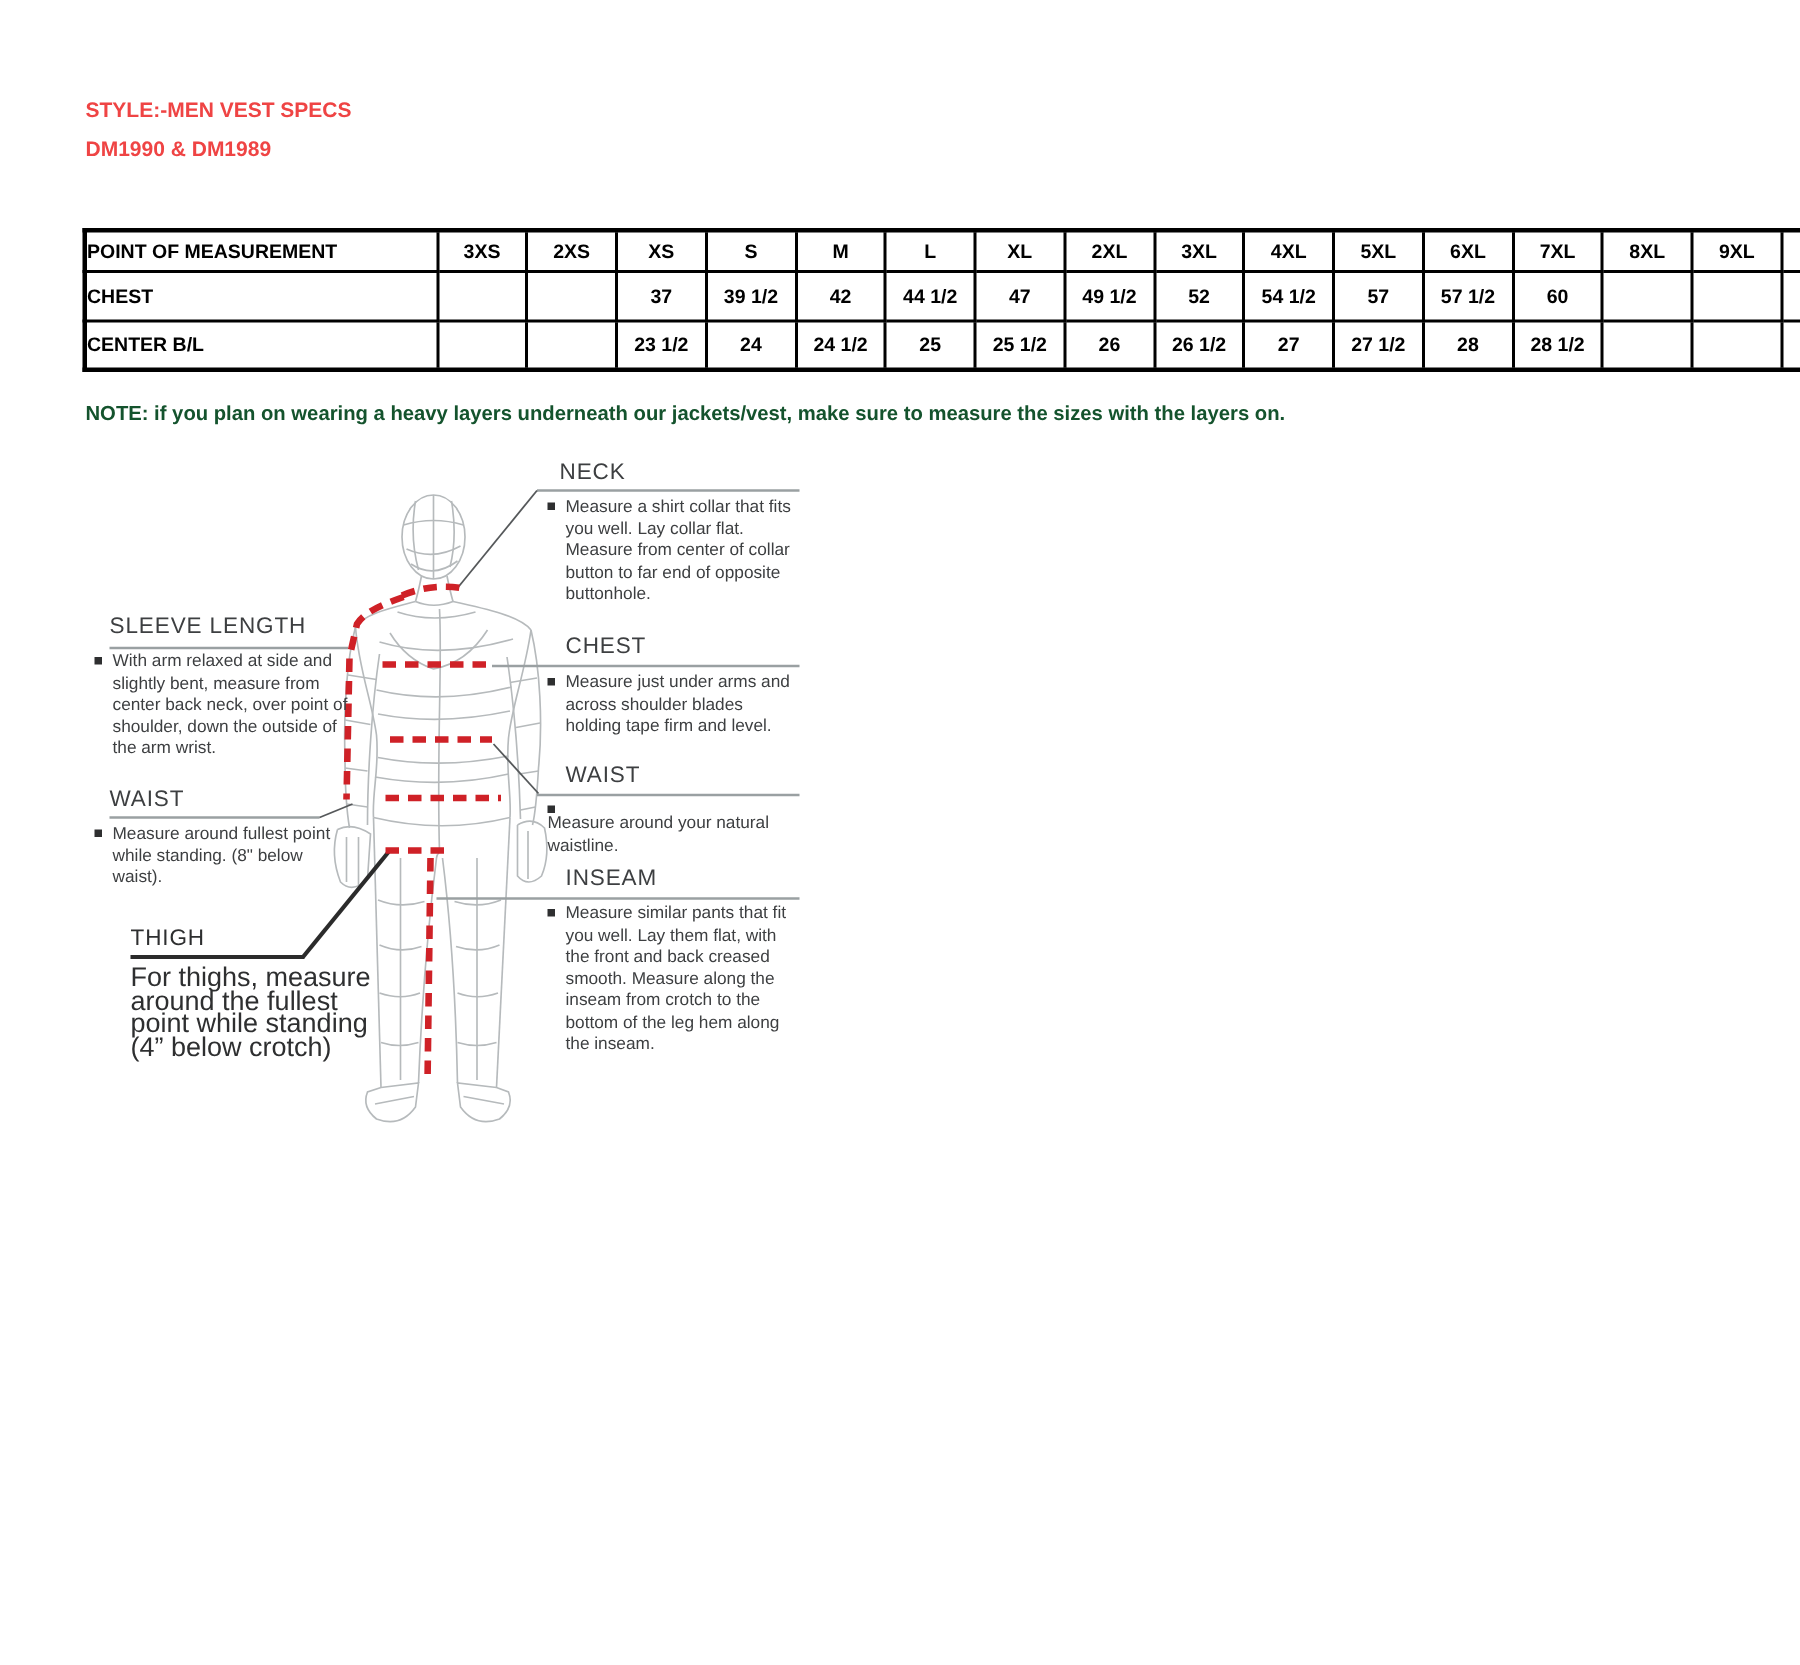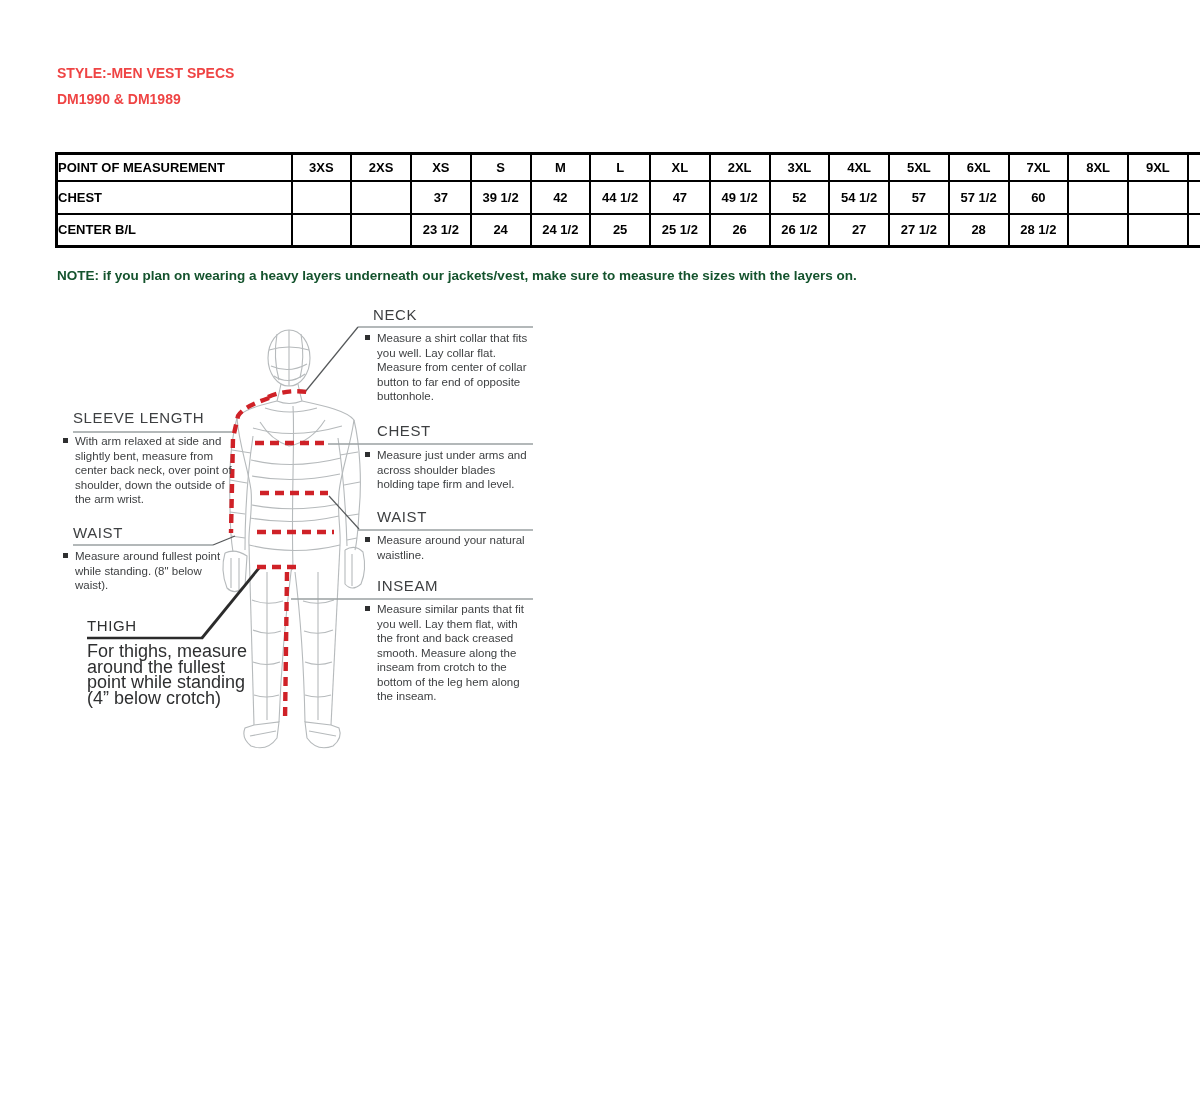--- a/index.html
+++ b/index.html
@@ -27,21 +27,21 @@
   .g-head{position:absolute;font-size:15px;letter-spacing:.6px;color:#3d3f41;font-weight:normal;}
   .g-text{position:absolute;font-size:11.5px;line-height:14.5px;color:#3d3f41;display:flex;align-items:flex-start;}
   .g-text .bullet{flex:0 0 auto;width:5px;height:5px;background:#2e2f30;margin:4px 7px 0 0;}
   .g-text p{margin:0;}
   .g-text.no-bullet{font-size:18px;line-height:15.5px;color:#2e2f30;}
 
   
   #h-neck{left:318px;top:6px;}     #t-neck{left:310px;top:31px;width:165px;}
   #h-sleeve{left:18px;top:109px;}  #t-sleeve{left:8px;top:134px;width:176px;}
   #h-chest{left:322px;top:122px;}  #t-chest{left:310px;top:148px;width:168px;}
-  #h-waist{left:322px;top:208px;}  #t-waist{left:310px;top:233px;width:160px;}
+  #h-waist{left:322px;top:208px;}  #t-waist{left:310px;top:233px;width:160px;flex-direction:column;}
   #h-seat{left:18px;top:224px;}    #t-seat{left:8px;top:249px;width:160px;}
   #h-inseam{left:322px;top:277px;} #t-inseam{left:310px;top:302px;width:168px;}
   #h-thigh{left:32px;top:317px;color:#2e2f30;} #t-thigh{left:32px;top:344px;width:180px;}
 </style>
 </head>
 <body>
 
 <div class="doc-title">
   <div>STYLE:-MEN VEST SPECS</div>
   <div>DM1990 &amp; DM1989</div>

